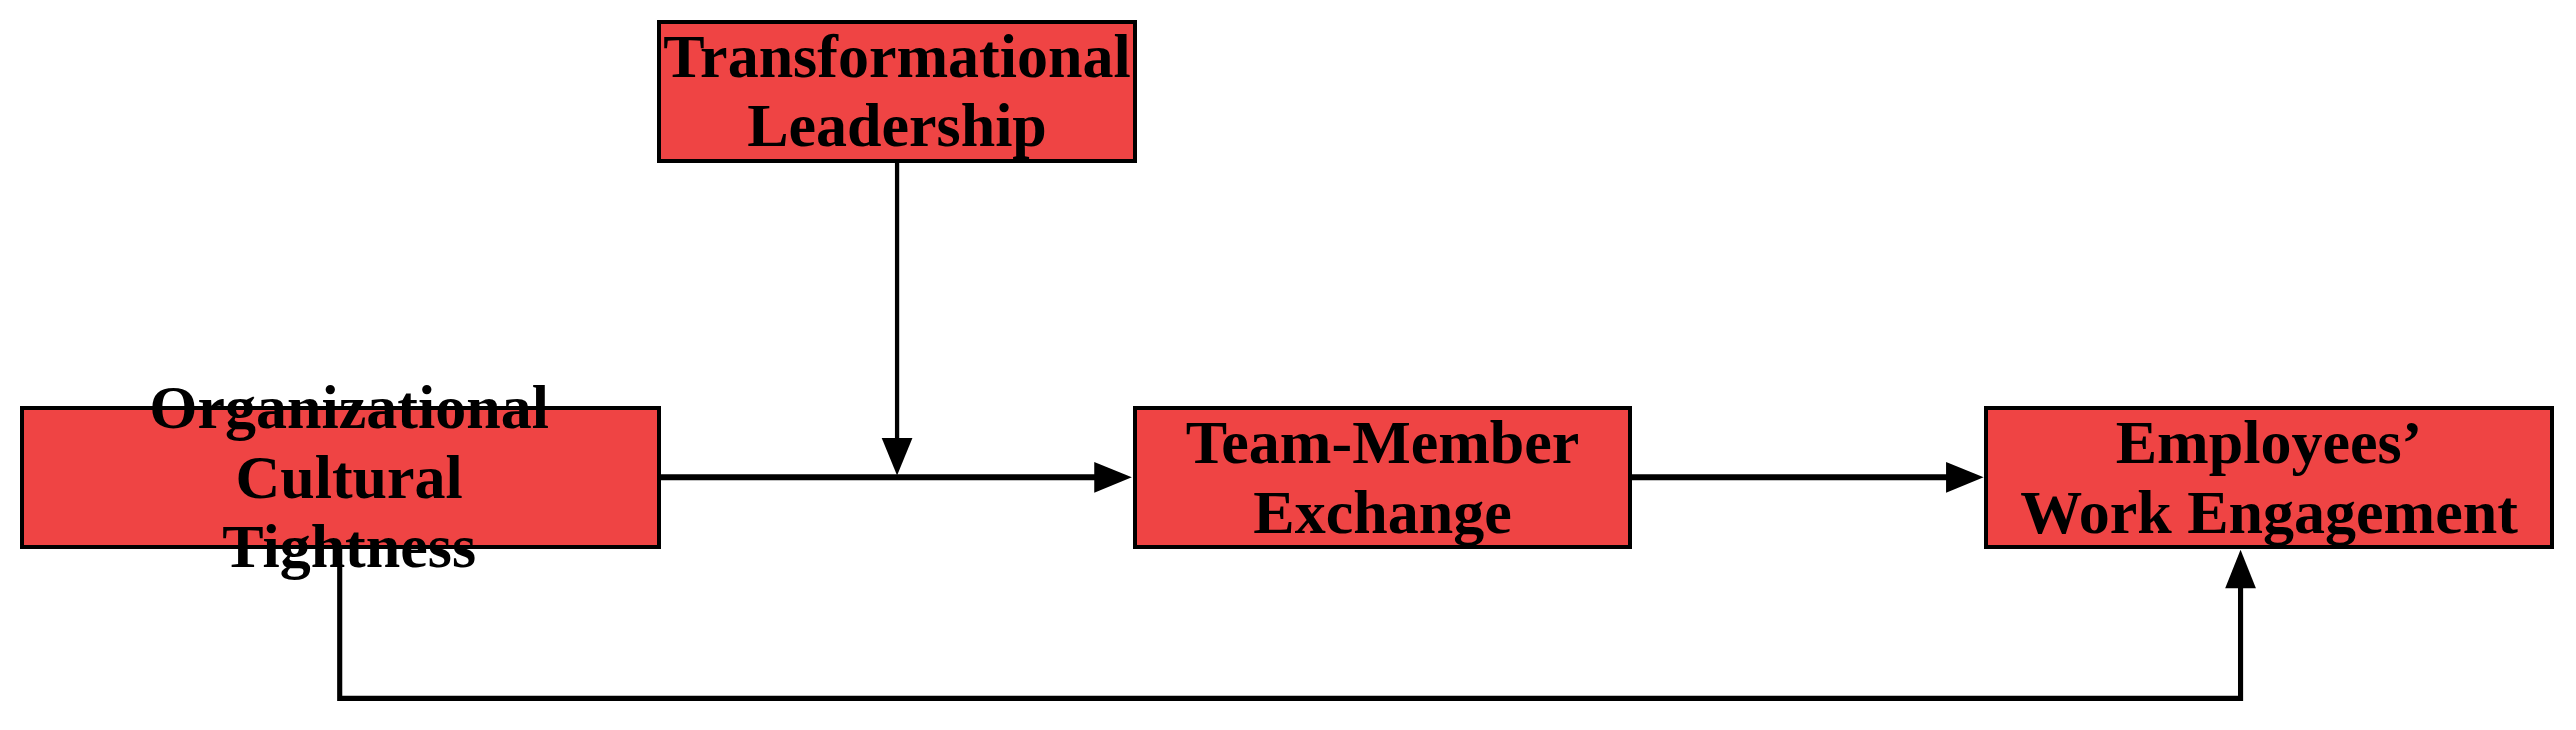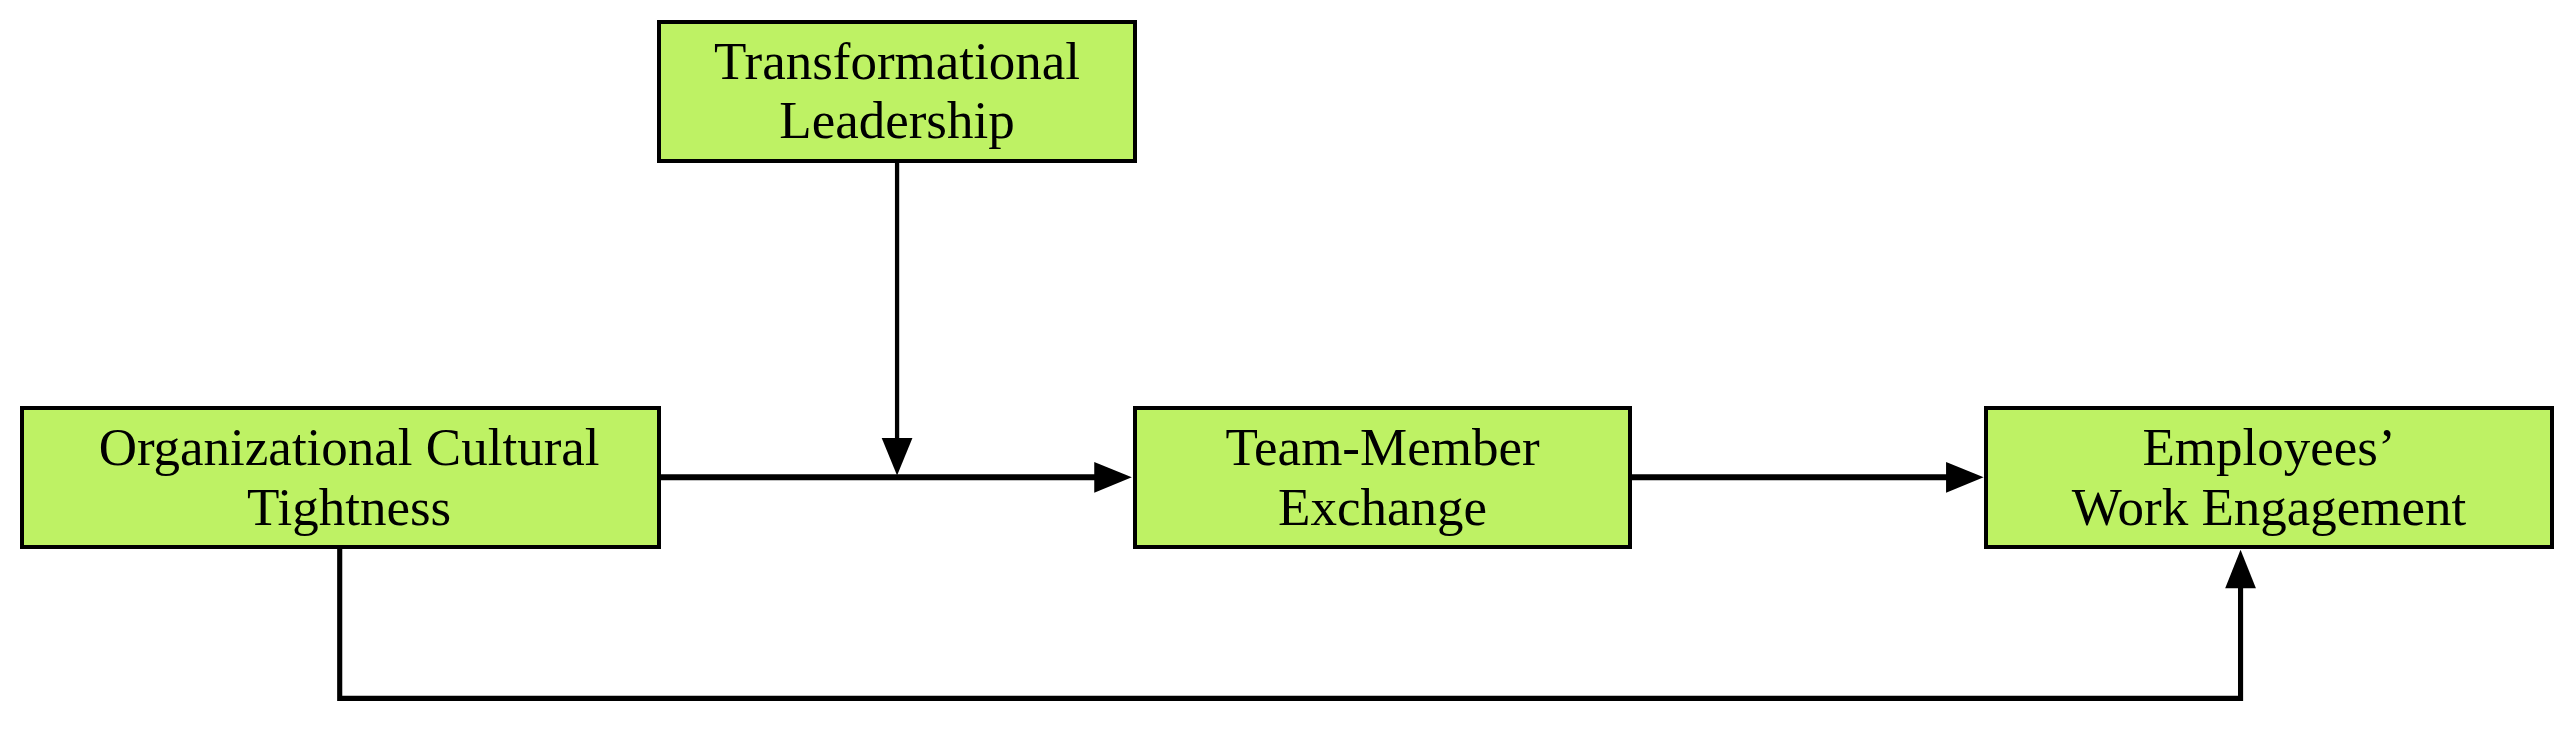--- a/index.html
+++ b/index.html
@@ -10,29 +10,29 @@
   .canvas {
     position: relative;
     width: 2576px;
     height: 731px;
     background: #ffffff;
     overflow: hidden;
   }
   .node {
     position: absolute;
     box-sizing: border-box;
-    background: #bef264;
+    background: #ef4444;
     border: 4.3px solid #000000;
     display: flex;
     align-items: center;
     justify-content: center;
     text-align: center;
     font-family: "Liberation Serif", "DejaVu Serif", serif;
-    font-weight: normal;
-    font-size: 53px;
+    font-weight: bold;
+    font-size: 62px;
     line-height: 1.12;
     color: #000000;
     z-index: 2;
   }
   .node-label {
     white-space: pre-line;
   }
   #node-transformational-leadership { left: 657px;  top: 19.6px;  width: 480px; height: 143px; }
   #node-organizational-cultural-tightness { left: 19.6px; top: 406px; width: 641px; height: 143px; padding-left: 18px; }
   #node-team-member-exchange { left: 1133px; top: 406px; width: 499px; height: 143px; }

